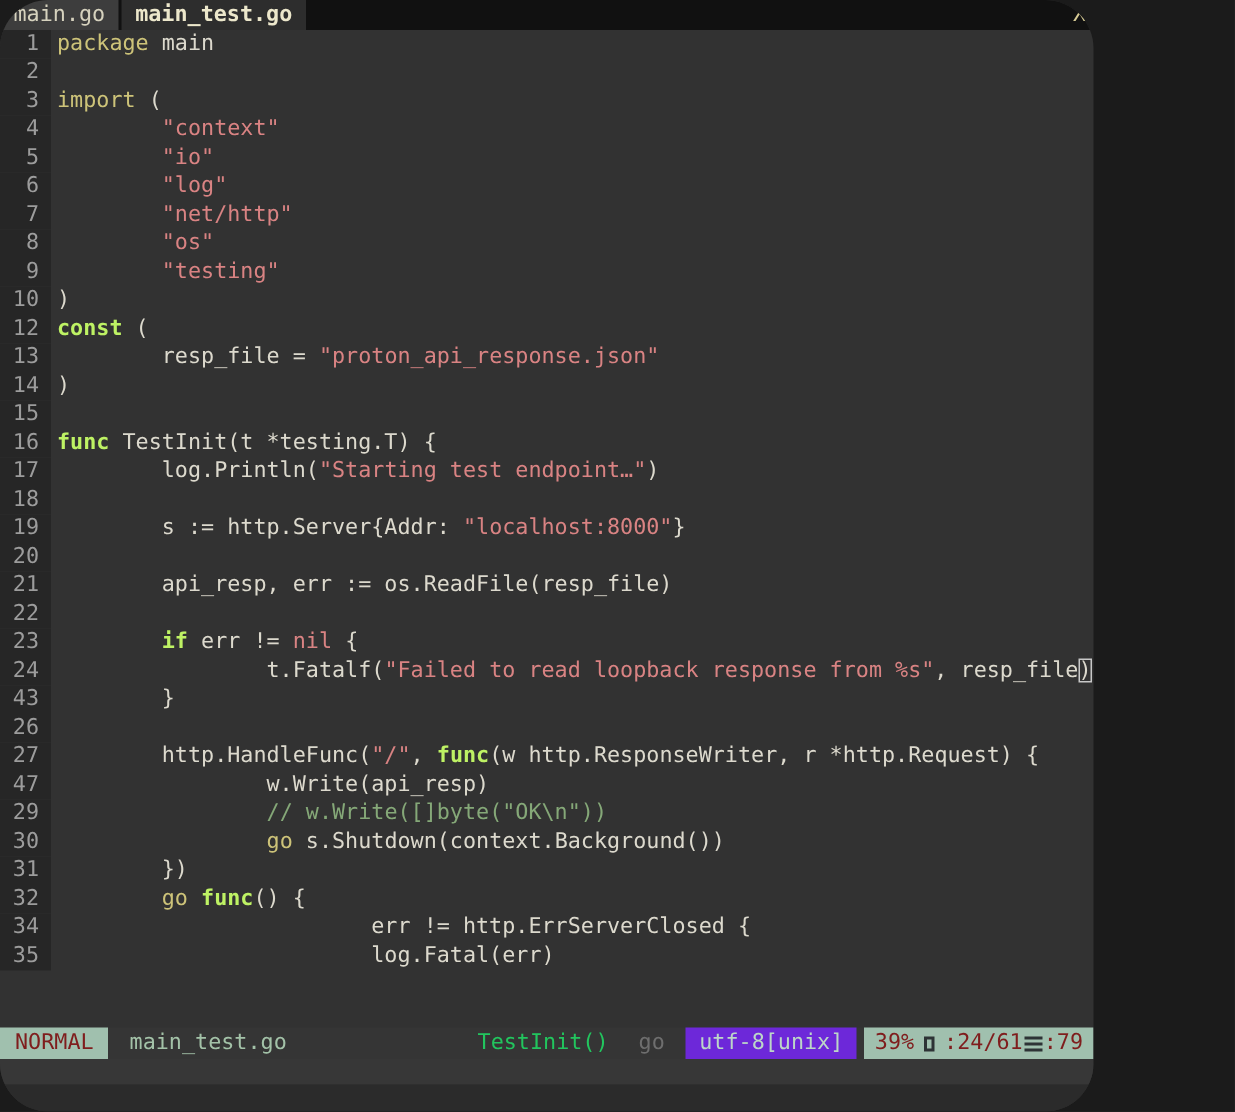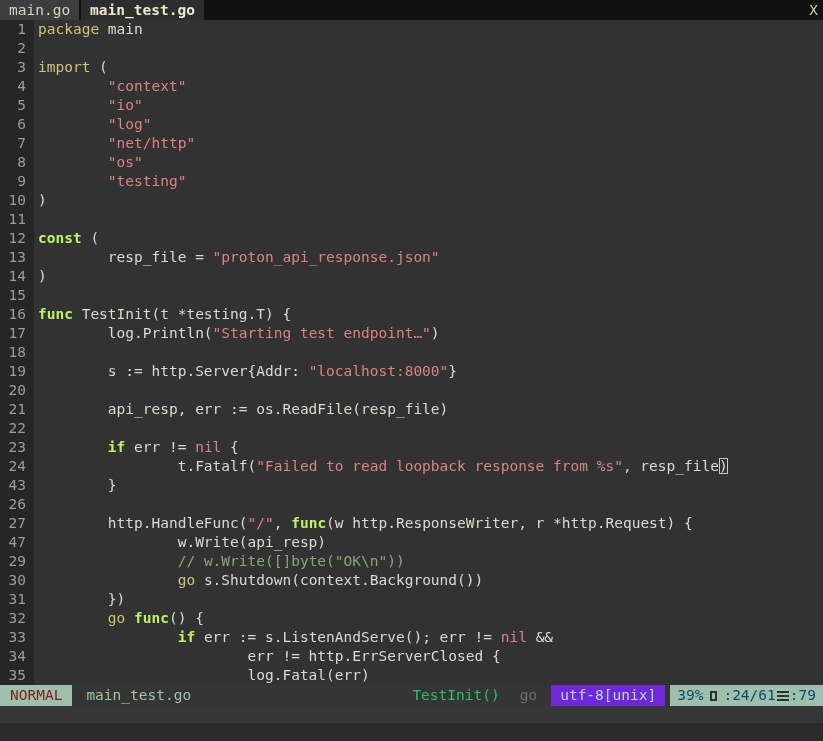--- a/index.html
+++ b/index.html
@@ -1,23 +1,24 @@
 <!DOCTYPE html>
 <html><head>
 <meta charset="utf-8">
 <style>
   html,body{margin:0;padding:0;background:#1b1b1b;}
   .screen{
     position:relative;
-    width:823px;height:741px;
+    width:729px;height:741px;
     background:#323232;
     font-family:"DejaVu Sans Mono", monospace;
     font-size:14.5px;
     overflow:hidden;
     color:#dcd9cd;
+    border-radius:32px;
   }
   
   .tabline{
     position:relative;
     height:20px;
     background:#111111;
     display:flex;
     align-items:stretch;
     line-height:20px;
   }
@@ -87,21 +88,21 @@
   .st-ctx{color:#22c55e;margin-right:20px;}
   .st-ft{color:#6e6e6e;margin-right:14px;}
   .st-enc{
     background:#6d28d9;
     color:#bcd6c8;
     padding:0 9px;
     margin-right:5px;
   }
   .st-loc{
     background:#a0c0ae;
-    color:#0c4a6e;
+    color:#7f1d1d;
     padding:0 7px;
     display:flex;
     align-items:center;
     gap:0;
   }
   .icon-square{
     display:inline-block;
     width:7px;height:10px;
     border:2px solid #2d3335;
     box-sizing:border-box;
@@ -140,21 +141,20 @@
       <div class="line"><span class="lnum">1</span><span class="code"><span class="kw">package</span><span class="fg"> main</span></span></div>
       <div class="line"><span class="lnum">2</span><span class="code"></span></div>
       <div class="line"><span class="lnum">3</span><span class="code"><span class="kw">import</span><span class="fg"> (</span></span></div>
       <div class="line"><span class="lnum">4</span><span class="code"><span class="fg">        </span><span class="str">"context"</span></span></div>
       <div class="line"><span class="lnum">5</span><span class="code"><span class="fg">        </span><span class="str">"io"</span></span></div>
       <div class="line"><span class="lnum">6</span><span class="code"><span class="fg">        </span><span class="str">"log"</span></span></div>
       <div class="line"><span class="lnum">7</span><span class="code"><span class="fg">        </span><span class="str">"net/http"</span></span></div>
       <div class="line"><span class="lnum">8</span><span class="code"><span class="fg">        </span><span class="str">"os"</span></span></div>
       <div class="line"><span class="lnum">9</span><span class="code"><span class="fg">        </span><span class="str">"testing"</span></span></div>
       <div class="line"><span class="lnum">10</span><span class="code"><span class="fg">)</span></span></div>
-      <div class="line"><span class="lnum">11</span><span class="code"></span></div>
       <div class="line"><span class="lnum">12</span><span class="code"><span class="kw2">const</span><span class="fg"> (</span></span></div>
       <div class="line"><span class="lnum">13</span><span class="code"><span class="fg">        resp_file = </span><span class="str">"proton_api_response.json"</span></span></div>
       <div class="line"><span class="lnum">14</span><span class="code"><span class="fg">)</span></span></div>
       <div class="line"><span class="lnum">15</span><span class="code"></span></div>
       <div class="line"><span class="lnum">16</span><span class="code"><span class="kw2">func</span><span class="fg"> TestInit(t *testing.T) {</span></span></div>
       <div class="line"><span class="lnum">17</span><span class="code"><span class="fg">        log.Println(</span><span class="str">"Starting test endpoint…"</span><span class="fg">)</span></span></div>
       <div class="line"><span class="lnum">18</span><span class="code"></span></div>
       <div class="line"><span class="lnum">19</span><span class="code"><span class="fg">        s := http.Server{Addr: </span><span class="str">"localhost:8000"</span><span class="fg">}</span></span></div>
       <div class="line"><span class="lnum">20</span><span class="code"></span></div>
       <div class="line"><span class="lnum">21</span><span class="code"><span class="fg">        api_resp, err := os.ReadFile(resp_file)</span></span></div>
@@ -162,21 +162,20 @@
       <div class="line"><span class="lnum">23</span><span class="code"><span class="fg">        </span><span class="kw2">if</span><span class="fg"> err != </span><span class="str">nil</span><span class="fg"> {</span></span></div>
       <div class="line"><span class="lnum">24</span><span class="code"><span class="fg">                t.Fatalf(</span><span class="str">"Failed to read loopback response from %s"</span><span class="fg">, resp_file</span><span class="cur">)</span></span></div>
       <div class="line"><span class="lnum">43</span><span class="code"><span class="fg">        }</span></span></div>
       <div class="line"><span class="lnum">26</span><span class="code"></span></div>
       <div class="line"><span class="lnum">27</span><span class="code"><span class="fg">        http.HandleFunc(</span><span class="str">"/"</span><span class="fg">, </span><span class="kw2">func</span><span class="fg">(w http.ResponseWriter, r *http.Request) {</span></span></div>
       <div class="line"><span class="lnum">47</span><span class="code"><span class="fg">                w.Write(api_resp)</span></span></div>
       <div class="line"><span class="lnum">29</span><span class="code"><span class="fg">                </span><span class="com">// w.Write([]byte("OK\n"))</span></span></div>
       <div class="line"><span class="lnum">30</span><span class="code"><span class="fg">                </span><span class="kw">go</span><span class="fg"> s.Shutdown(context.Background())</span></span></div>
       <div class="line"><span class="lnum">31</span><span class="code"><span class="fg">        })</span></span></div>
       <div class="line"><span class="lnum">32</span><span class="code"><span class="fg">        </span><span class="kw">go</span><span class="fg"> </span><span class="kw2">func</span><span class="fg">() {</span></span></div>
-      <div class="line"><span class="lnum">33</span><span class="code"><span class="fg">                </span><span class="kw2">if</span><span class="fg"> err := s.ListenAndServe(); err != </span><span class="str">nil</span><span class="fg"> &amp;&amp;</span></span></div>
       <div class="line"><span class="lnum">34</span><span class="code"><span class="fg">                        err != http.ErrServerClosed {</span></span></div>
       <div class="line"><span class="lnum">35</span><span class="code"><span class="fg">                        log.Fatal(err)</span></span></div>
     </div>
 
   <div class="statusline">
     <span class="st-mode">NORMAL</span>
     <span class="st-fname">main_test.go</span>
     <span class="st-spacer"></span>
     <span class="st-ctx">TestInit()</span>
     <span class="st-ft">go</span>

